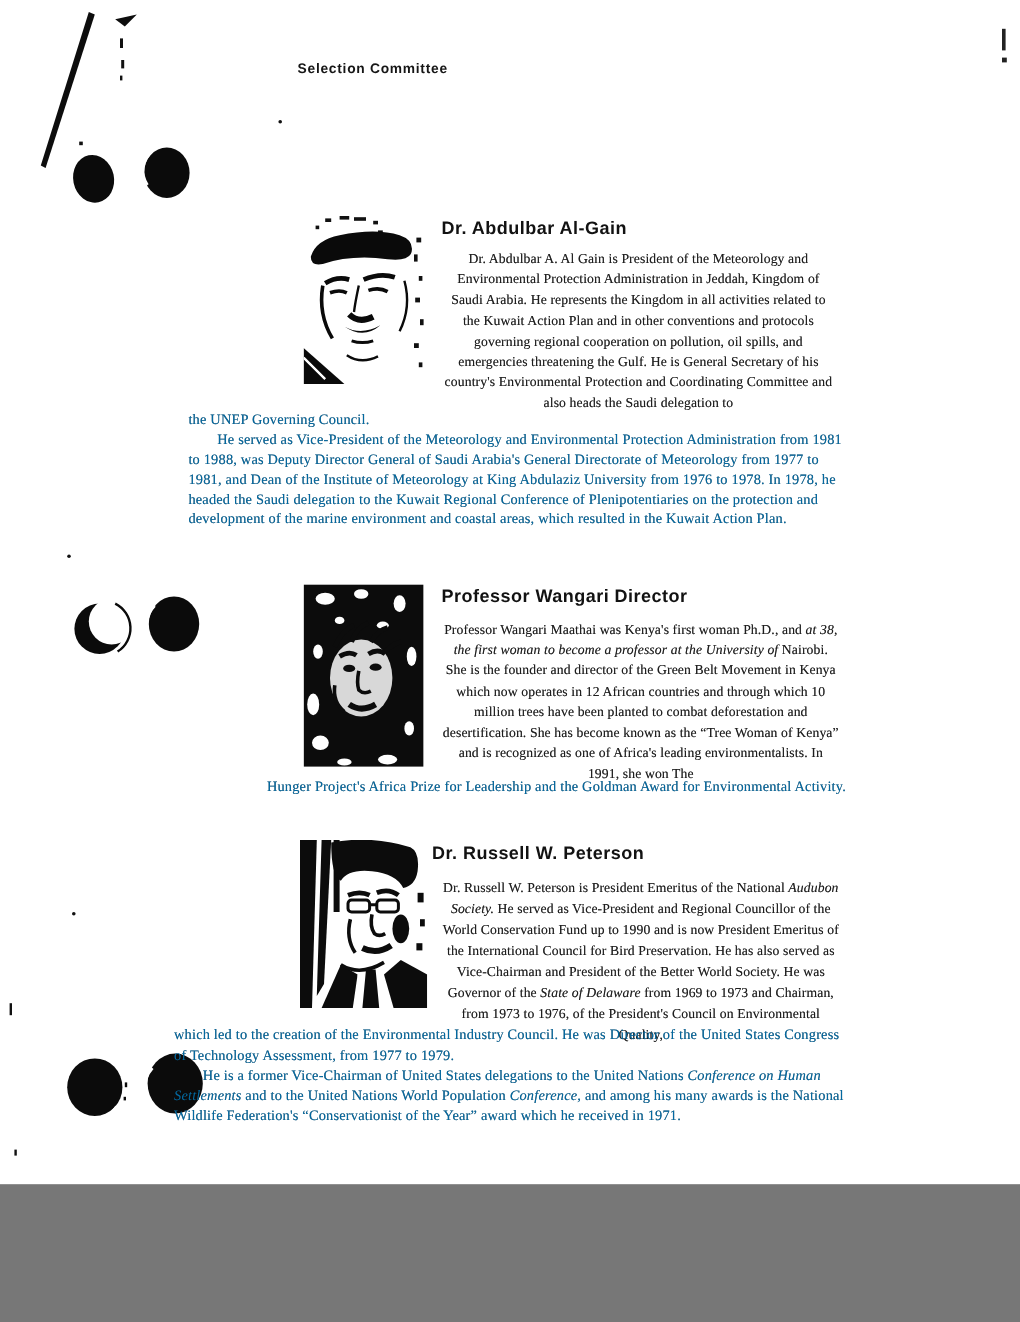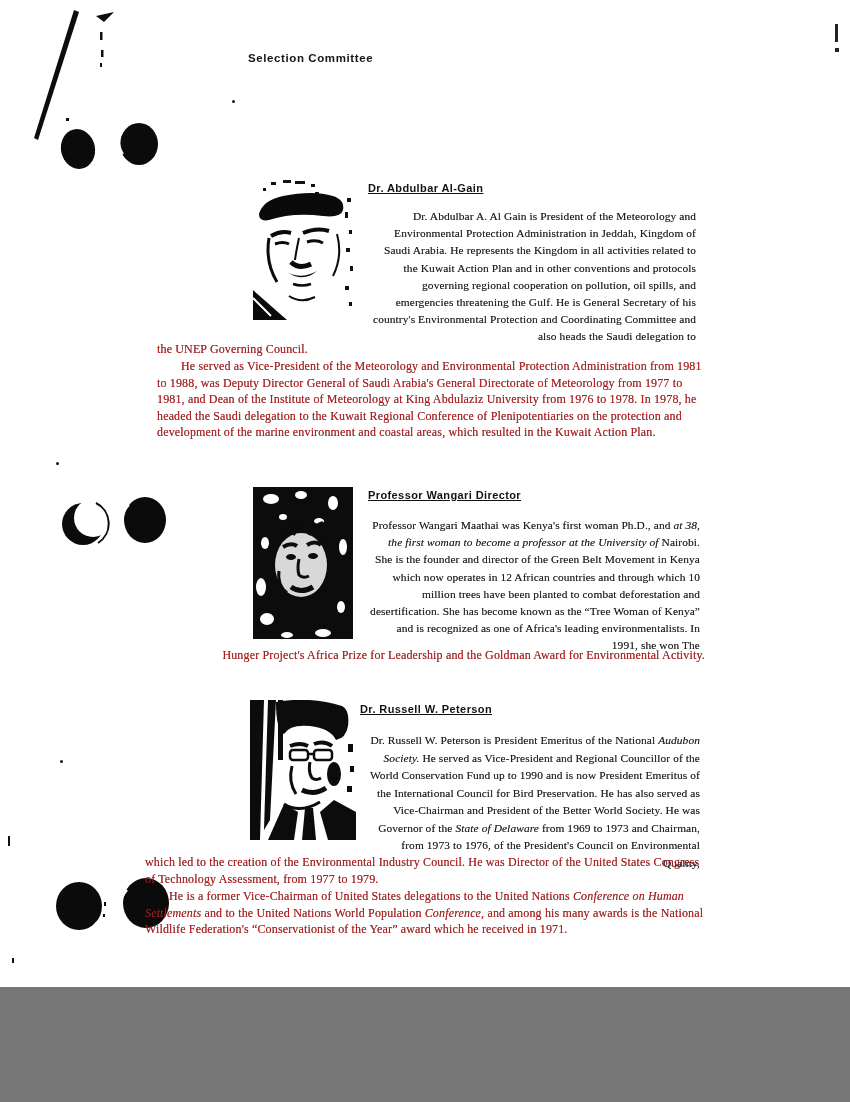--- a/index.html
+++ b/index.html
@@ -12,32 +12,32 @@
     color:#1c1c1c;
   }
   .hdr{
     position:absolute;left:248px;top:52px;
     font-family:"Liberation Sans", sans-serif;
     font-size:11.5px;font-weight:bold;letter-spacing:.6px;color:#161616;
   }
   .bio-name{
     position:absolute;
     font-family:"Liberation Sans", sans-serif;
-    font-size:11px;font-weight:bold;letter-spacing:.4px;color:#121212;text-decoration:underline;
+    font-size:15px;font-weight:bold;letter-spacing:.4px;color:#121212;
   }
   .side-text{
     position:absolute;width:330px;
     font-size:11.4px;line-height:17.2px;letter-spacing:.1px;
-    text-align:right;color:#1e1e1e;
+    text-align:center;color:#1e1e1e;
     text-shadow:0 0 .4px rgba(20,20,20,.55);
   }
   .wide-text{
     position:absolute;width:552px;
     font-size:12px;line-height:16.6px;letter-spacing:.15px;
-    color:#b91c1c;text-shadow:0 0 .4px rgba(20,20,20,.55);
+    color:#0369a1;text-shadow:0 0 .4px rgba(20,20,20,.55);
   }
   .indent{text-indent:24px;}
   .photo{position:absolute;}
   .artifact{position:absolute;}
   .speck{position:absolute;background:#111;}
   .bottom-edge{position:absolute;left:0;top:0;}
 </style>
 </head>
 <body>
 

